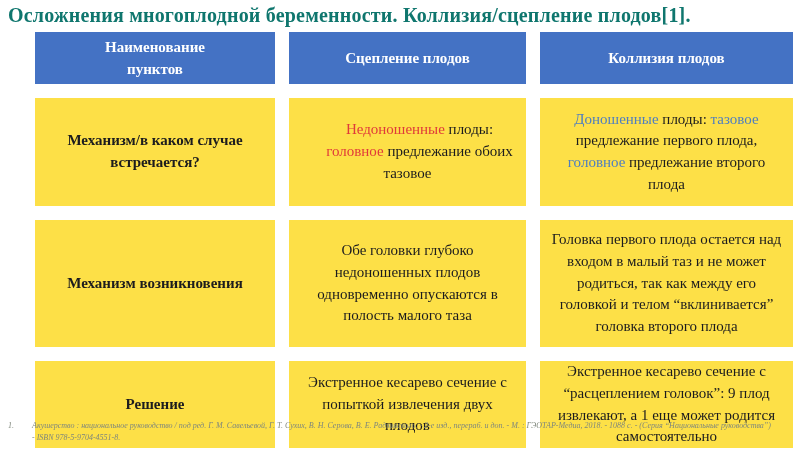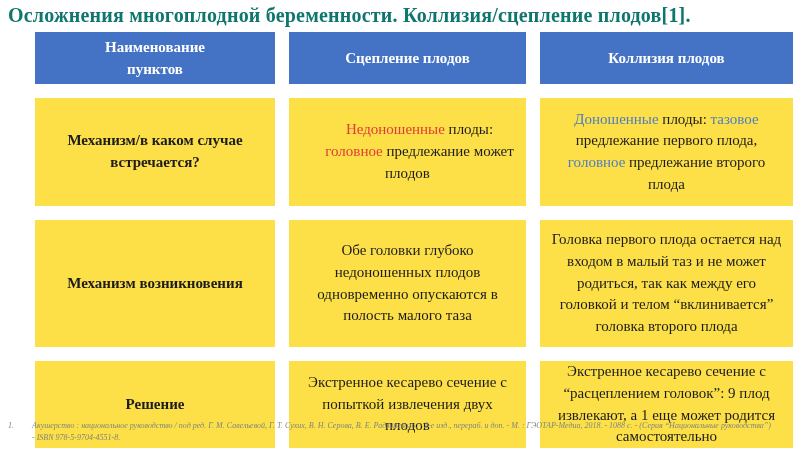--- a/index.html
+++ b/index.html
@@ -72,21 +72,21 @@
 
 <div class="cmp-table">
 
   <div class="cell head">Наименование
 пунктов</div>
   <div class="cell head">Сцепление плодов</div>
   <div class="cell head">Коллизия плодов</div>
 
   <div class="cell rowlabel">Механизм/в каком случае встречается?</div>
   <div class="cell">
-      <span><span class="seg-red">Недоношенные</span><span class="seg-ink"> плоды: </span><span class="seg-red">головное</span><span class="seg-ink"> предлежание может плодов</span></span>
+      <span><span class="seg-red">Недоношенные</span><span class="seg-ink"> плоды: </span><span class="seg-red">головное</span><span class="seg-ink"> предлежание обоих тазовое</span></span>
     </div>
   <div class="cell">
       <span><span class="seg-blue">Доношенные</span><span class="seg-ink"> плоды: </span><span class="seg-blue">тазовое</span><span class="seg-ink"> предлежание первого плода, </span><span class="seg-blue">головное</span><span class="seg-ink"> предлежание второго плода</span></span>
     </div>
 
   <div class="cell rowlabel">Механизм возникновения</div>
   <div class="cell">
       <span><span class="seg-ink">Обе головки глубоко недоношенных плодов одновременно опускаются в полость малого таза</span></span>
     </div>
   <div class="cell">

